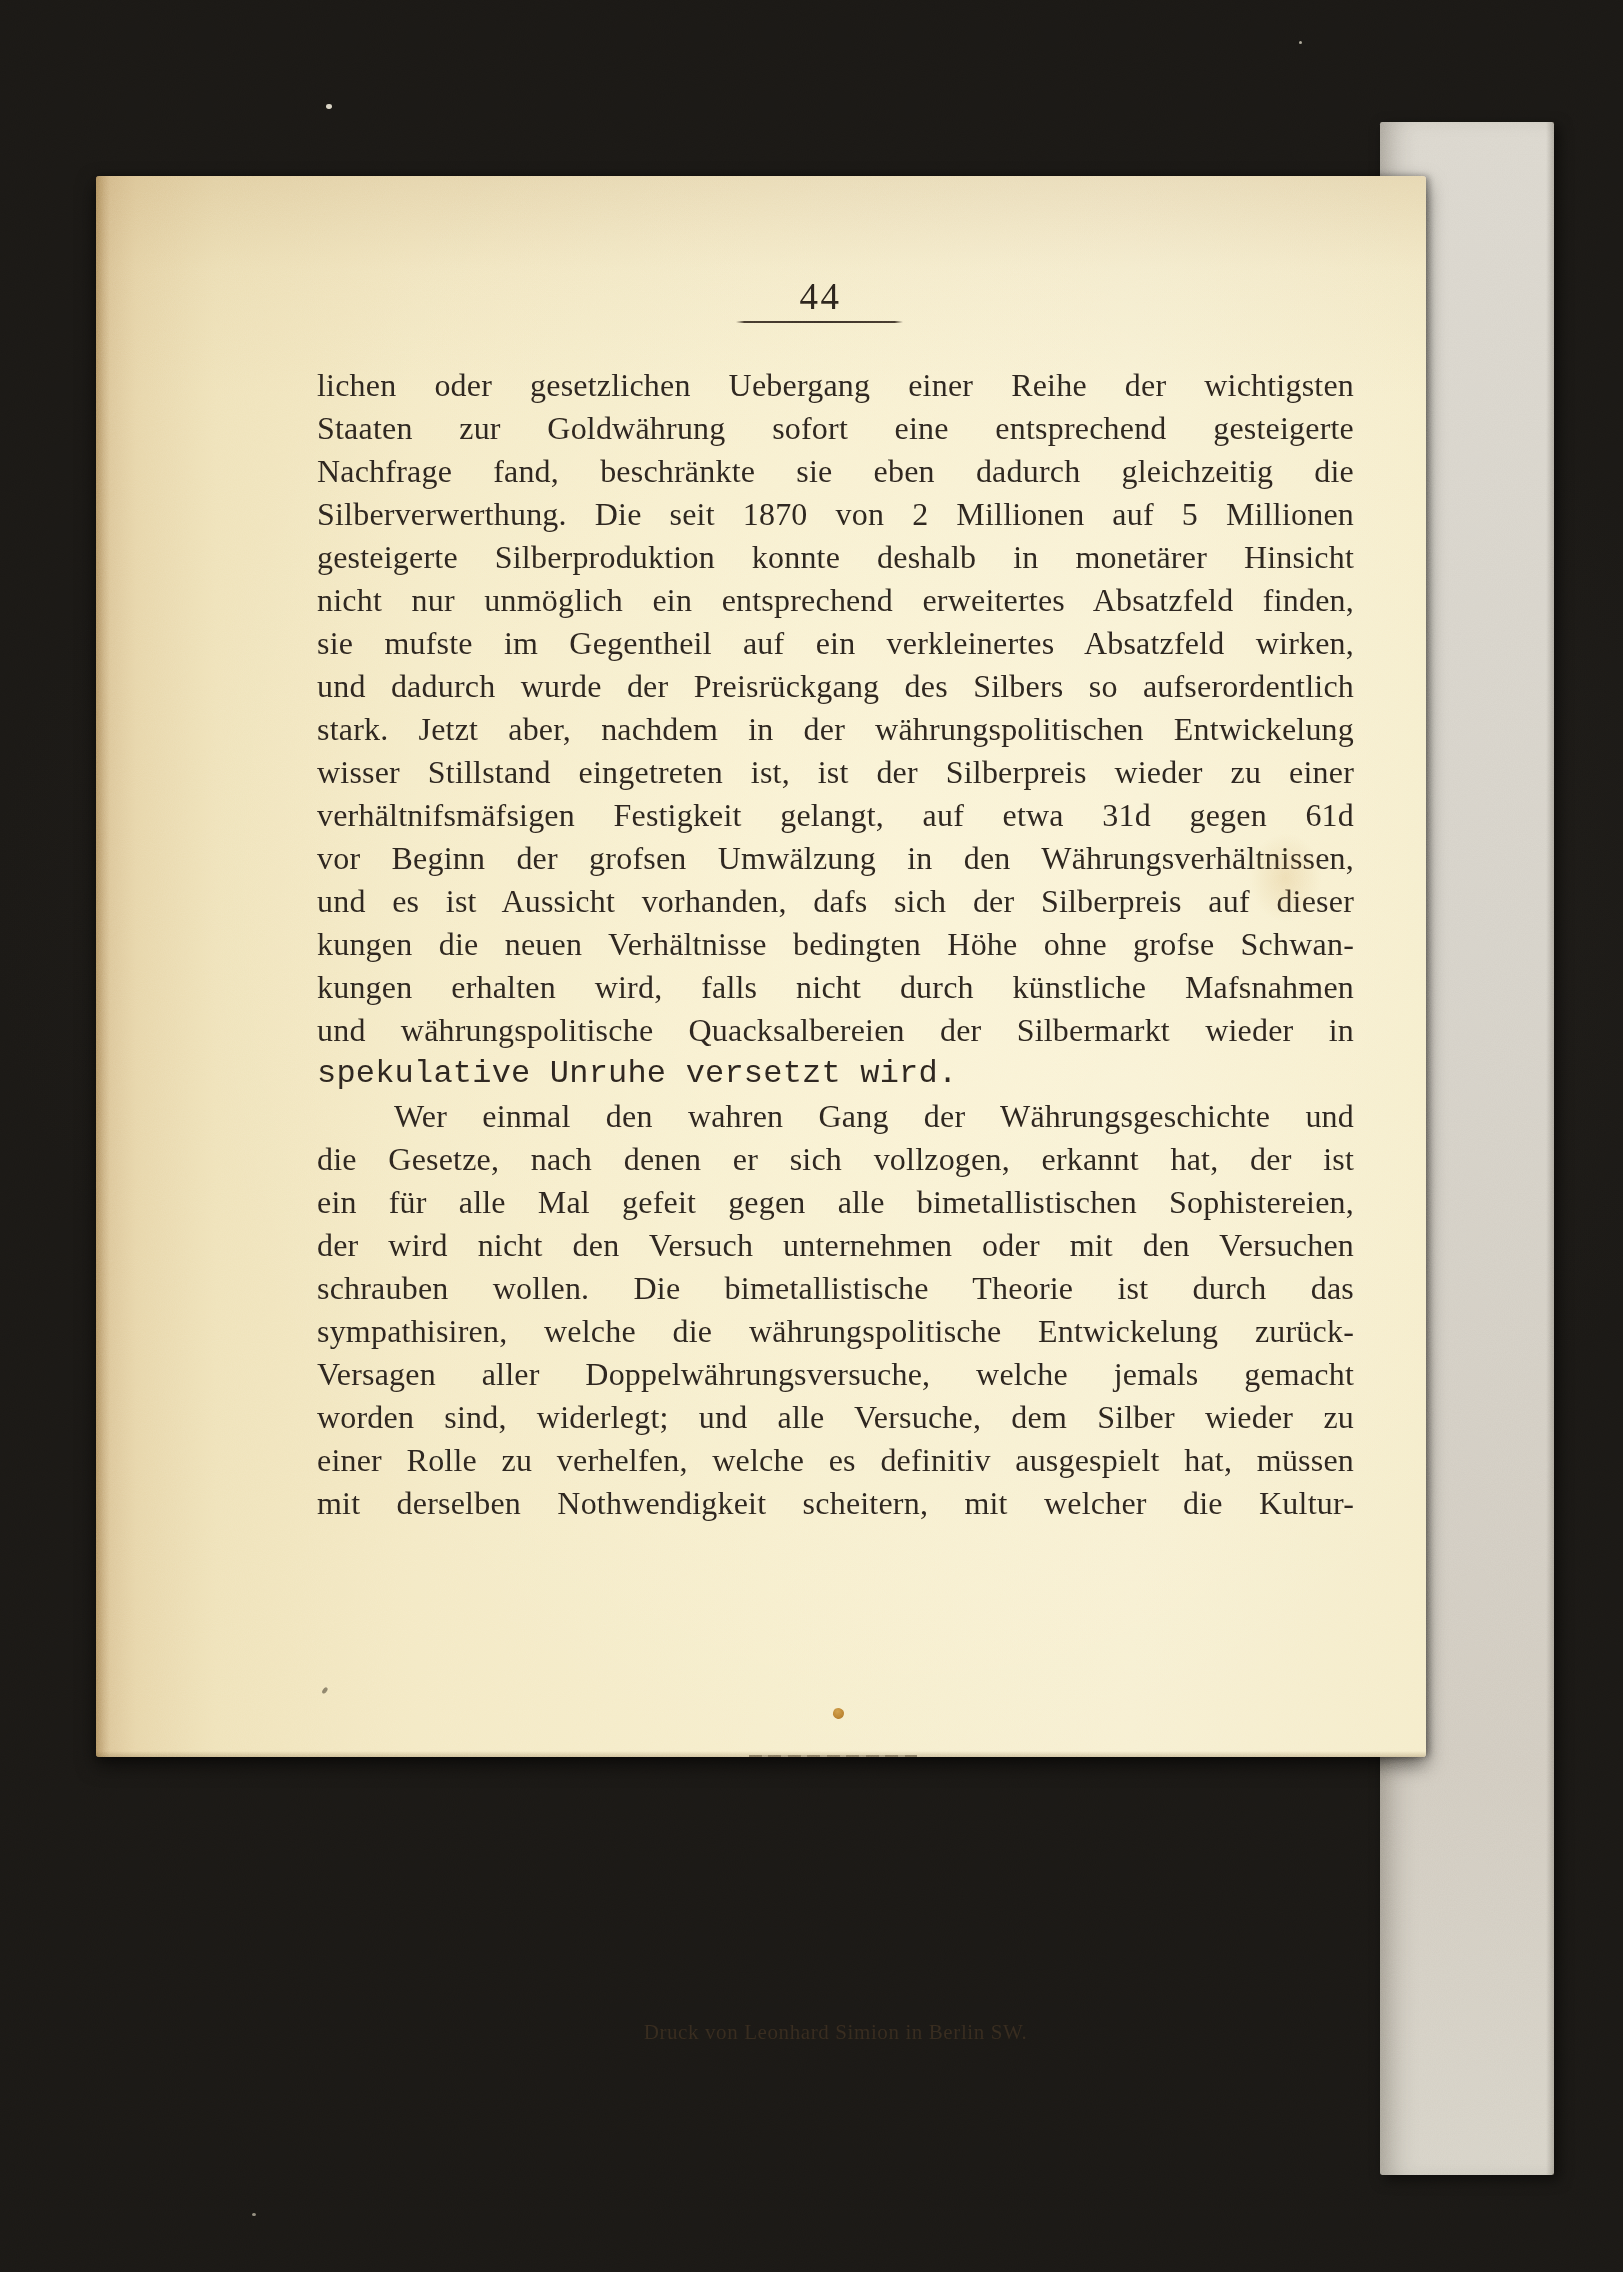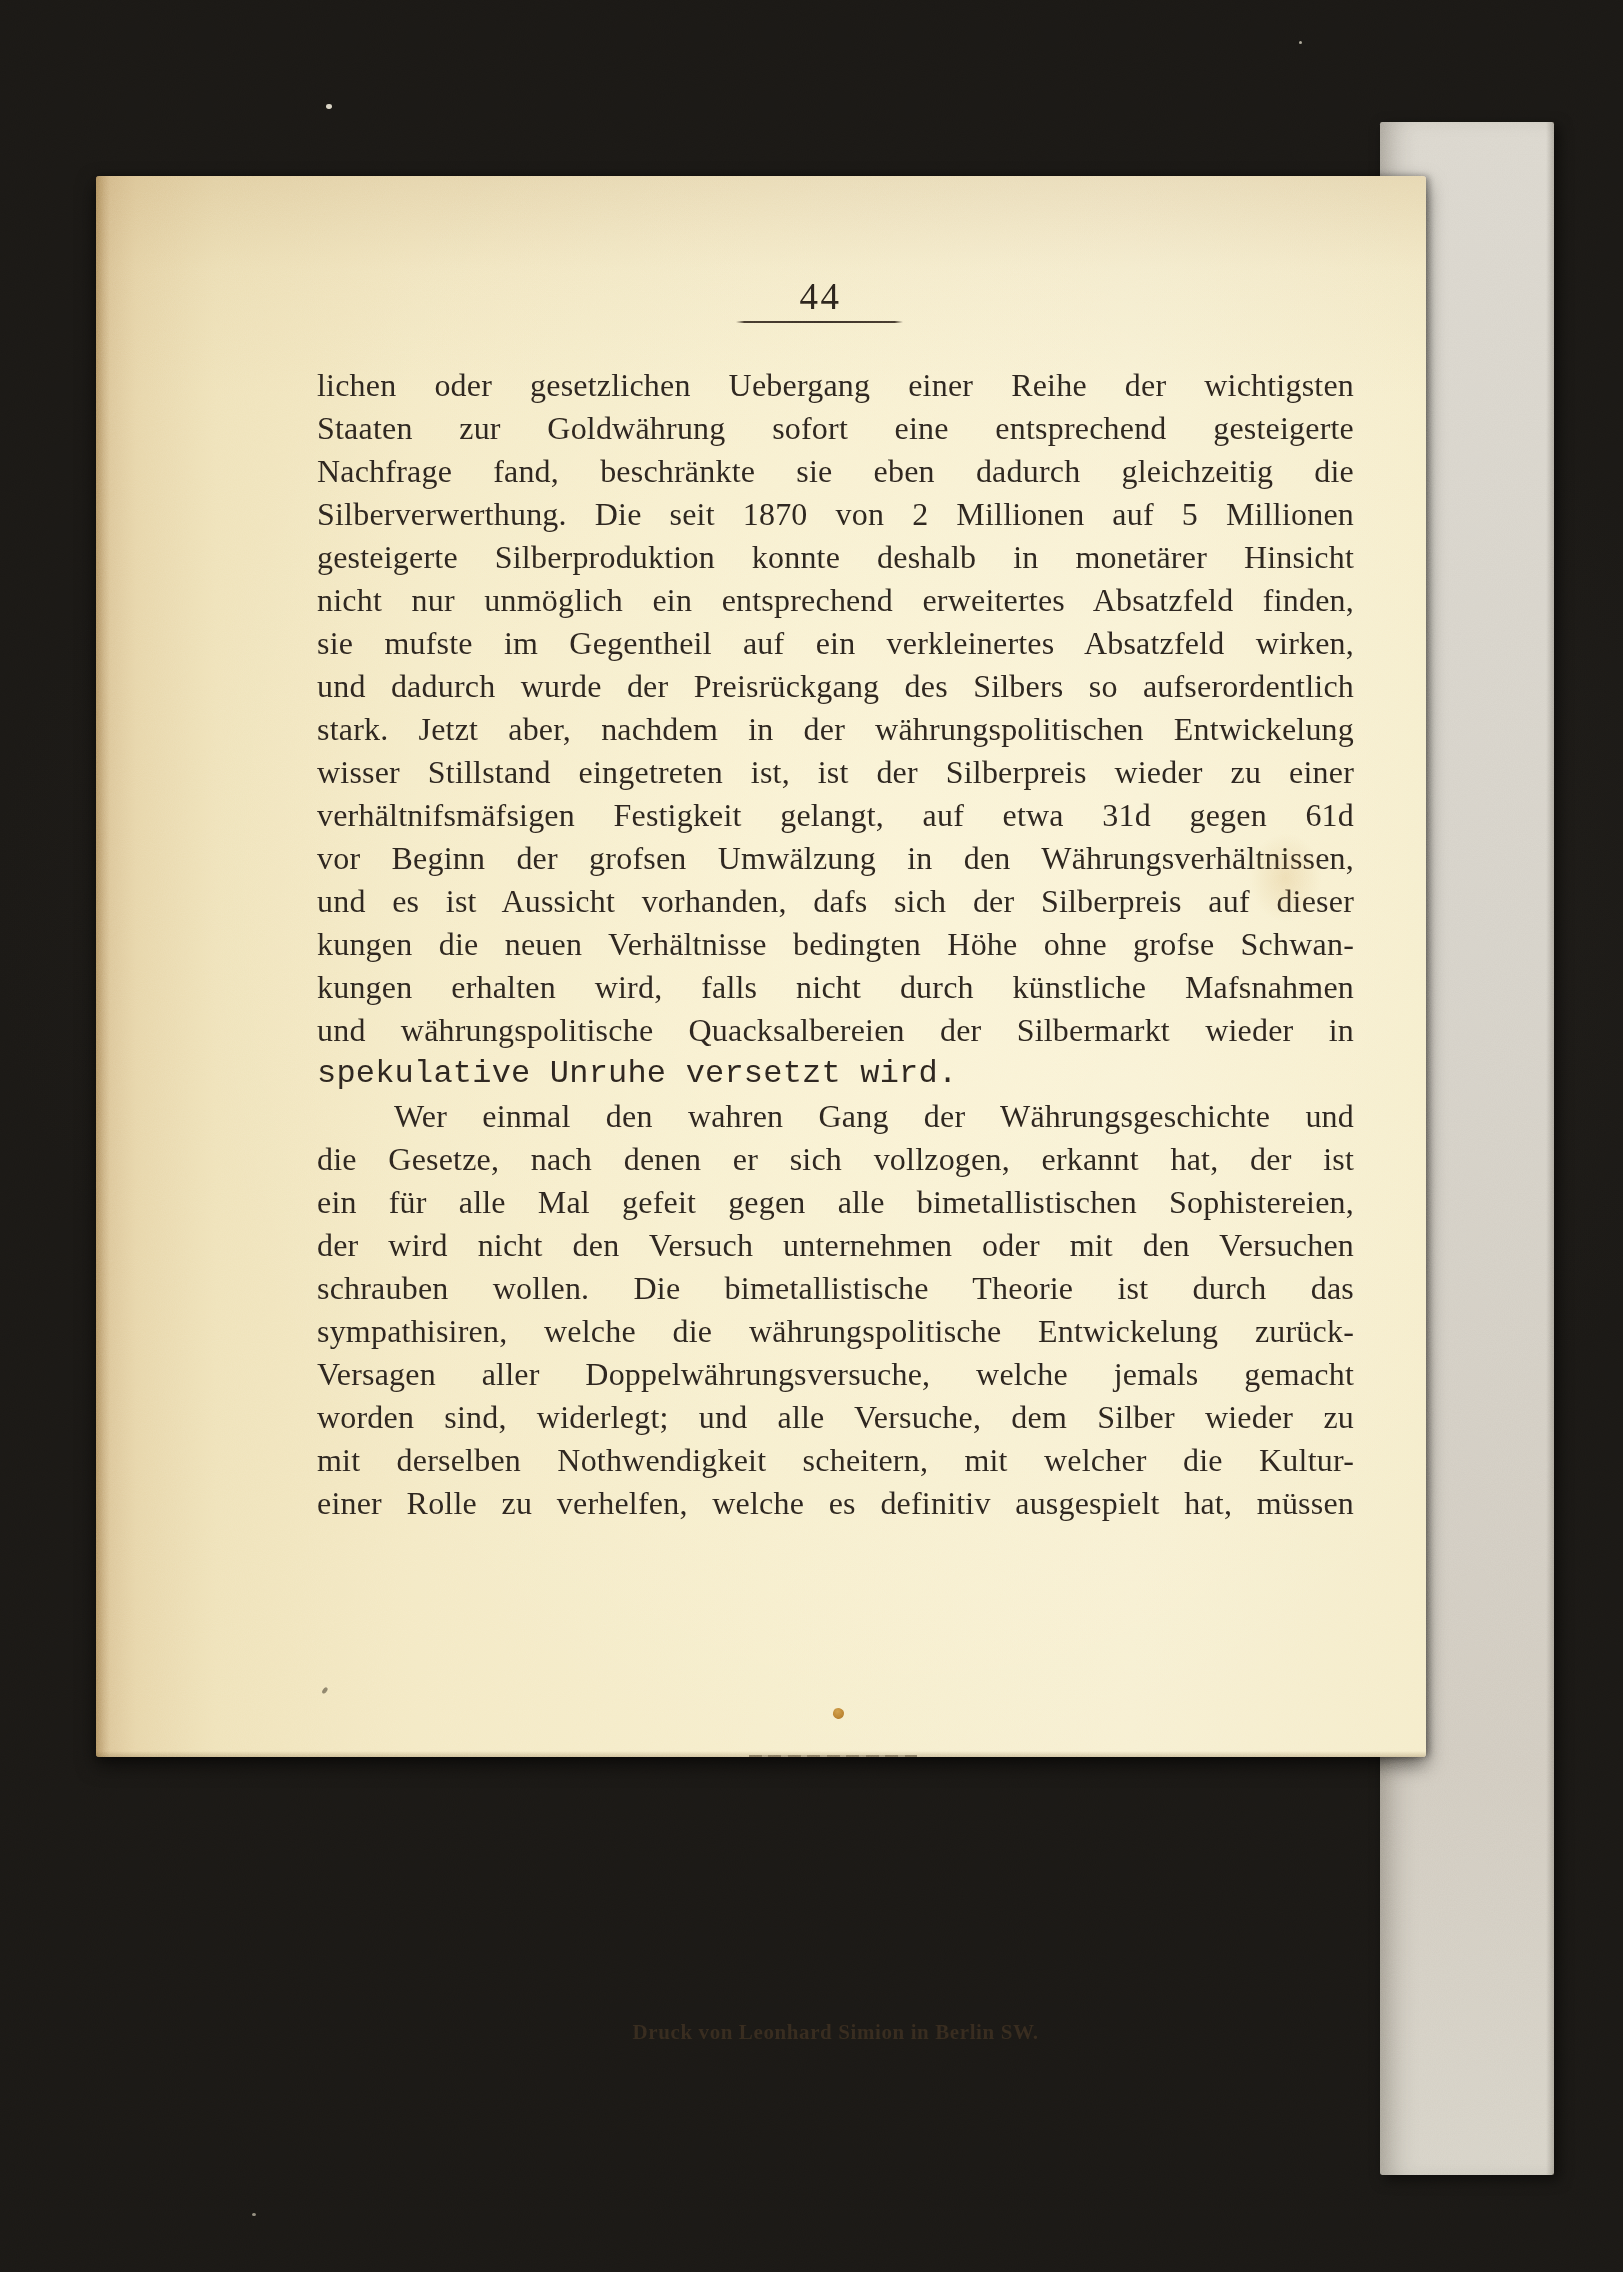--- a/index.html
+++ b/index.html
@@ -105,21 +105,21 @@
   .mini-rule {
     position: absolute; left: 653px; top: 1579px; width: 168px; height: 1.6px;
     background: repeating-linear-gradient(to right,
       rgba(72,62,50,.60) 0px, rgba(72,62,50,.60) 13px,
       rgba(72,62,50,.28) 13px, rgba(72,62,50,.28) 19.5px);
   }
 
   .imprint {
     position: absolute; left: 221px; top: 1844px; width: 1037px;
     text-align: center;
-    font-size: 21px; font-weight: bold;
+    font-size: 21px; font-weight: normal;
     letter-spacing: 0.6px;
     color: #352a1e;
   }
 
   .grain {
     position: absolute; inset: 0;
     opacity: .28;
     mix-blend-mode: overlay;
     pointer-events: none;
   }
@@ -158,22 +158,22 @@
       <div class="line">und währungspolitische Quacksalbereien der Silbermarkt wieder in</div>
       <div class="line para-end">spekulative Unruhe versetzt wird.</div>
       <div class="line indent">Wer einmal den wahren Gang der Währungsgeschichte und</div>
       <div class="line">die Gesetze, nach denen er sich vollzogen, erkannt hat, der ist</div>
       <div class="line">ein für alle Mal gefeit gegen alle bimetallistischen Sophistereien,</div>
       <div class="line">der wird nicht den Versuch unternehmen oder mit den Versuchen</div>
       <div class="line">schrauben wollen. Die bimetallistische Theorie ist durch das</div>
       <div class="line">sympathisiren, welche die währungspolitische Entwickelung zurück-</div>
       <div class="line">Versagen aller Doppelwährungsversuche, welche jemals gemacht</div>
       <div class="line">worden sind, widerlegt; und alle Versuche, dem Silber wieder zu</div>
+      <div class="line">einer Rolle zu verhelfen, welche es definitiv ausgespielt hat, müssen</div>
       <div class="line">mit derselben Nothwendigkeit scheitern, mit welcher die Kultur-</div>
-      <div class="line">einer Rolle zu verhelfen, welche es definitiv ausgespielt hat, müssen</div>
     </div>
 
   <div class="stain"></div>
   <div class="ink-speck"></div>
   <div class="stain-dot"></div>
   <div class="mini-rule"></div>
 
   <div class="imprint">Druck von Leonhard Simion in Berlin SW.</div>
 </div>
 

